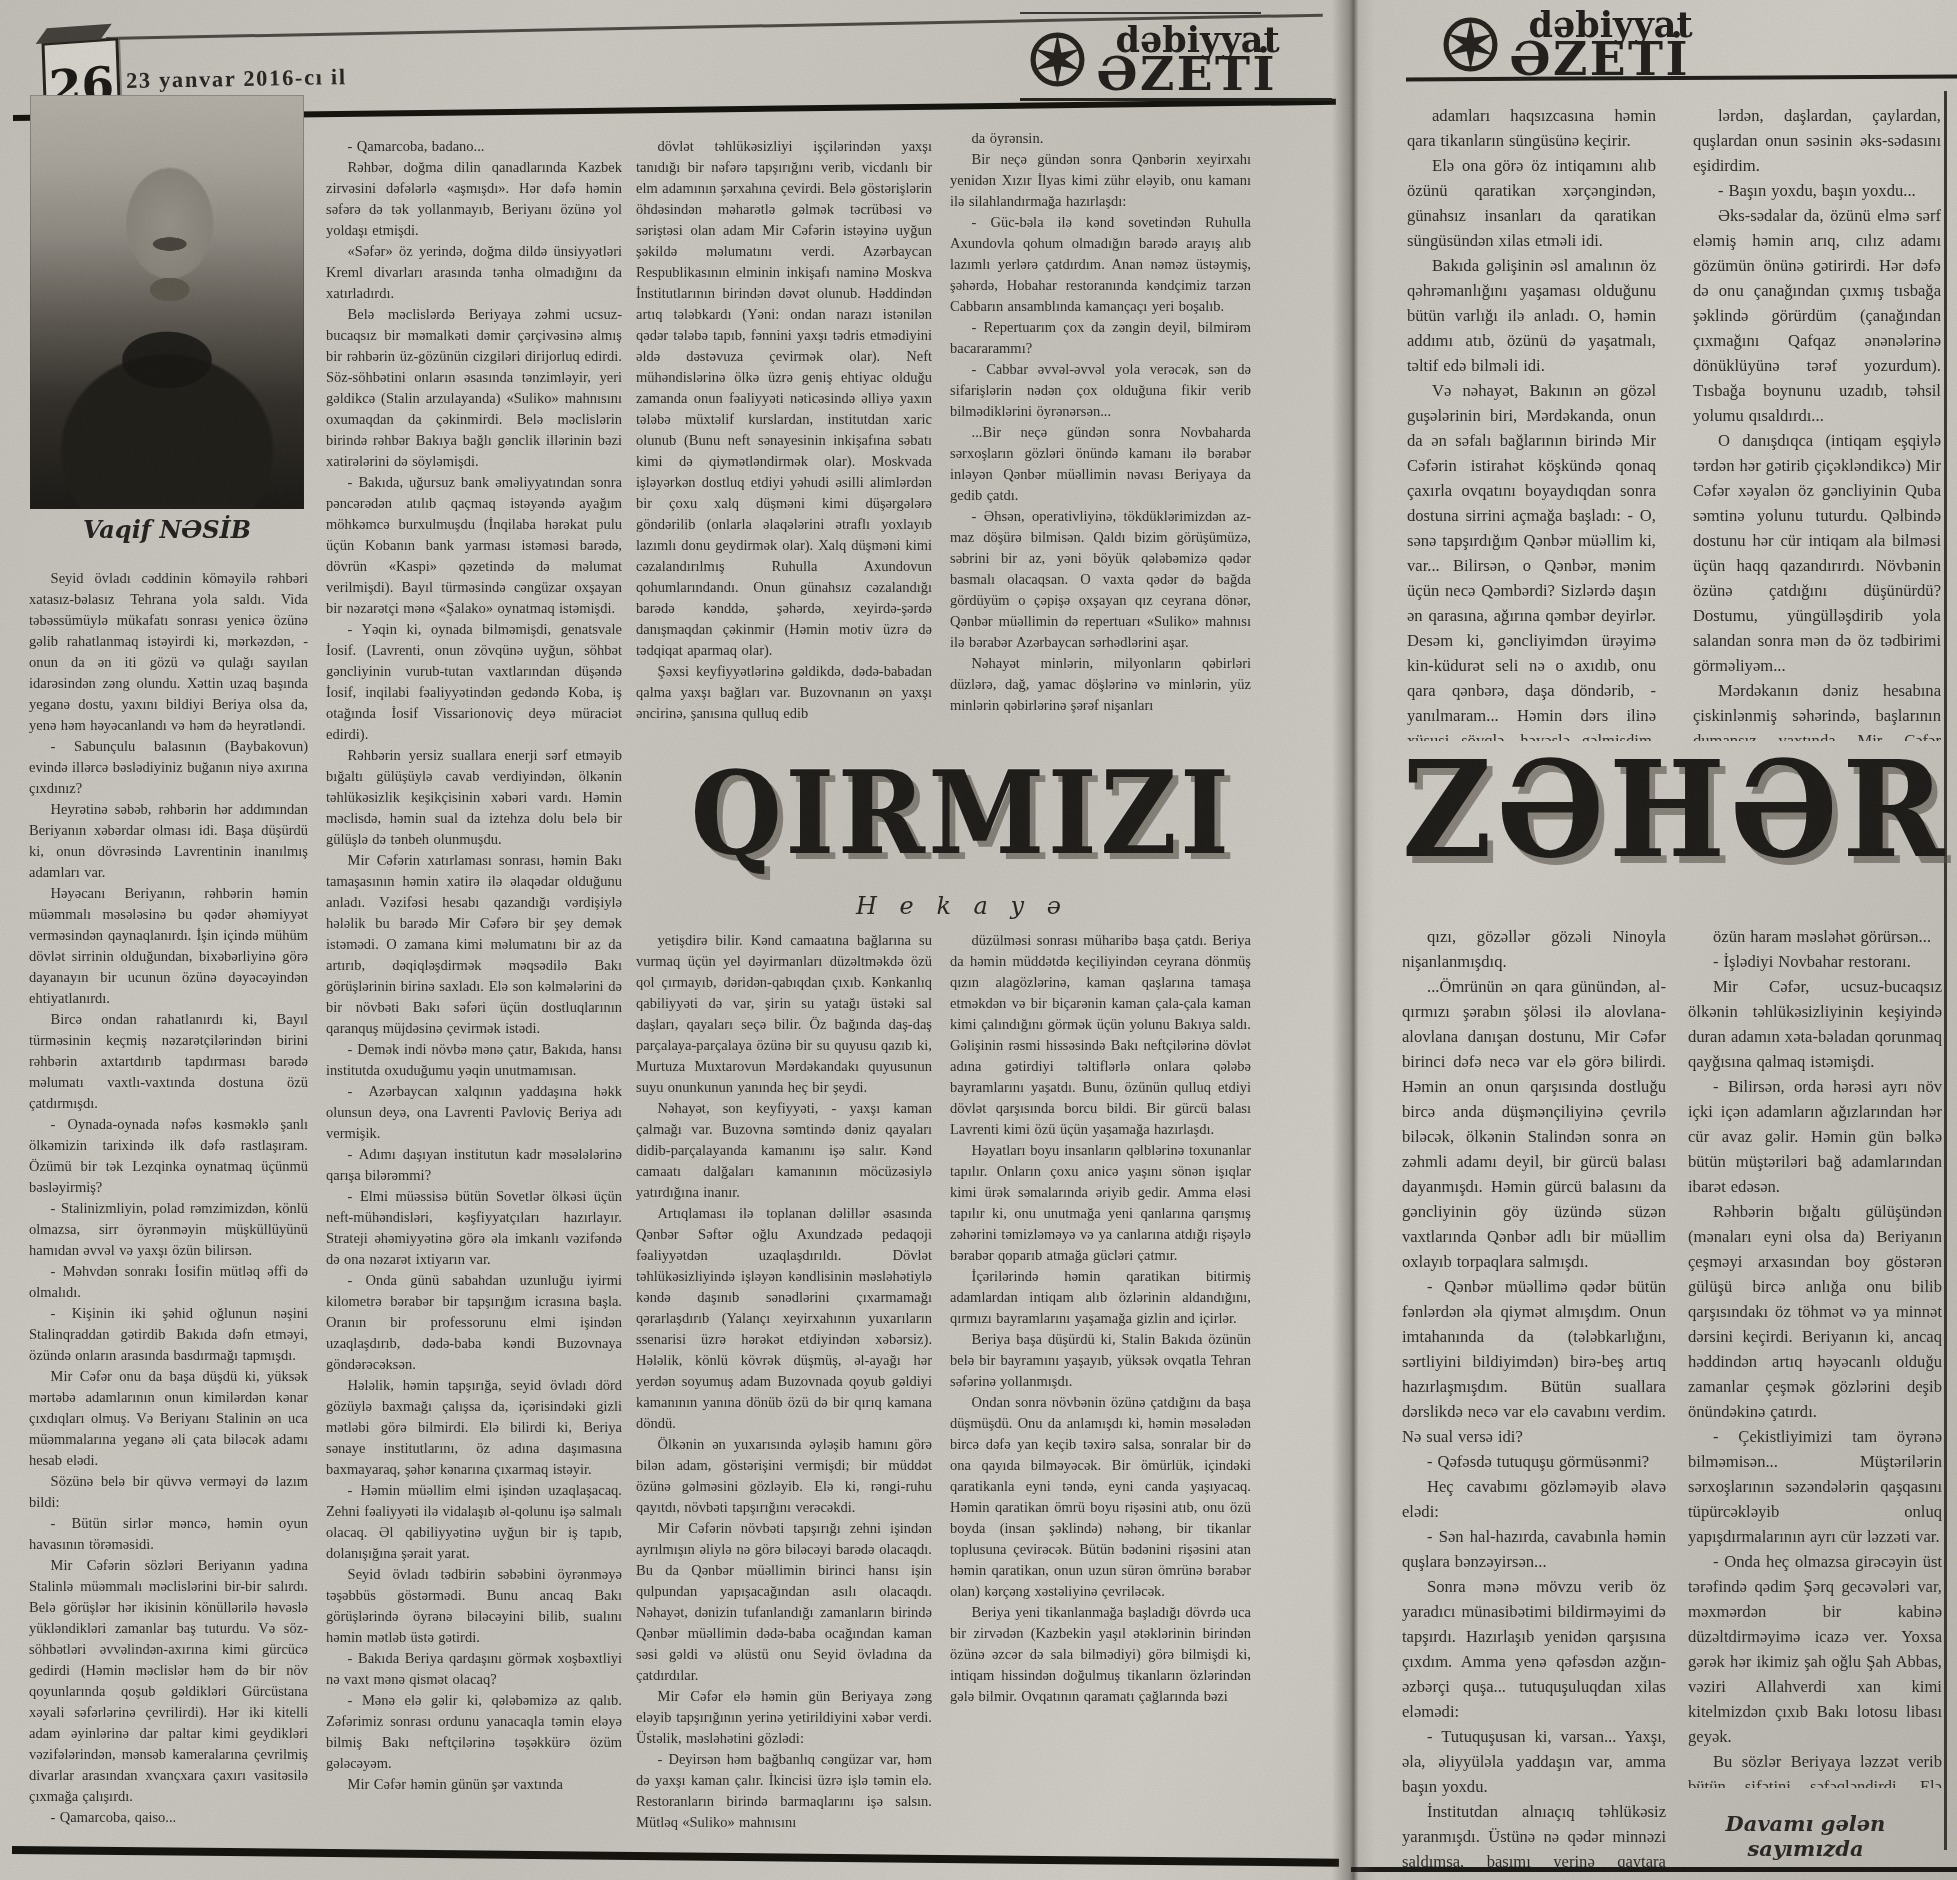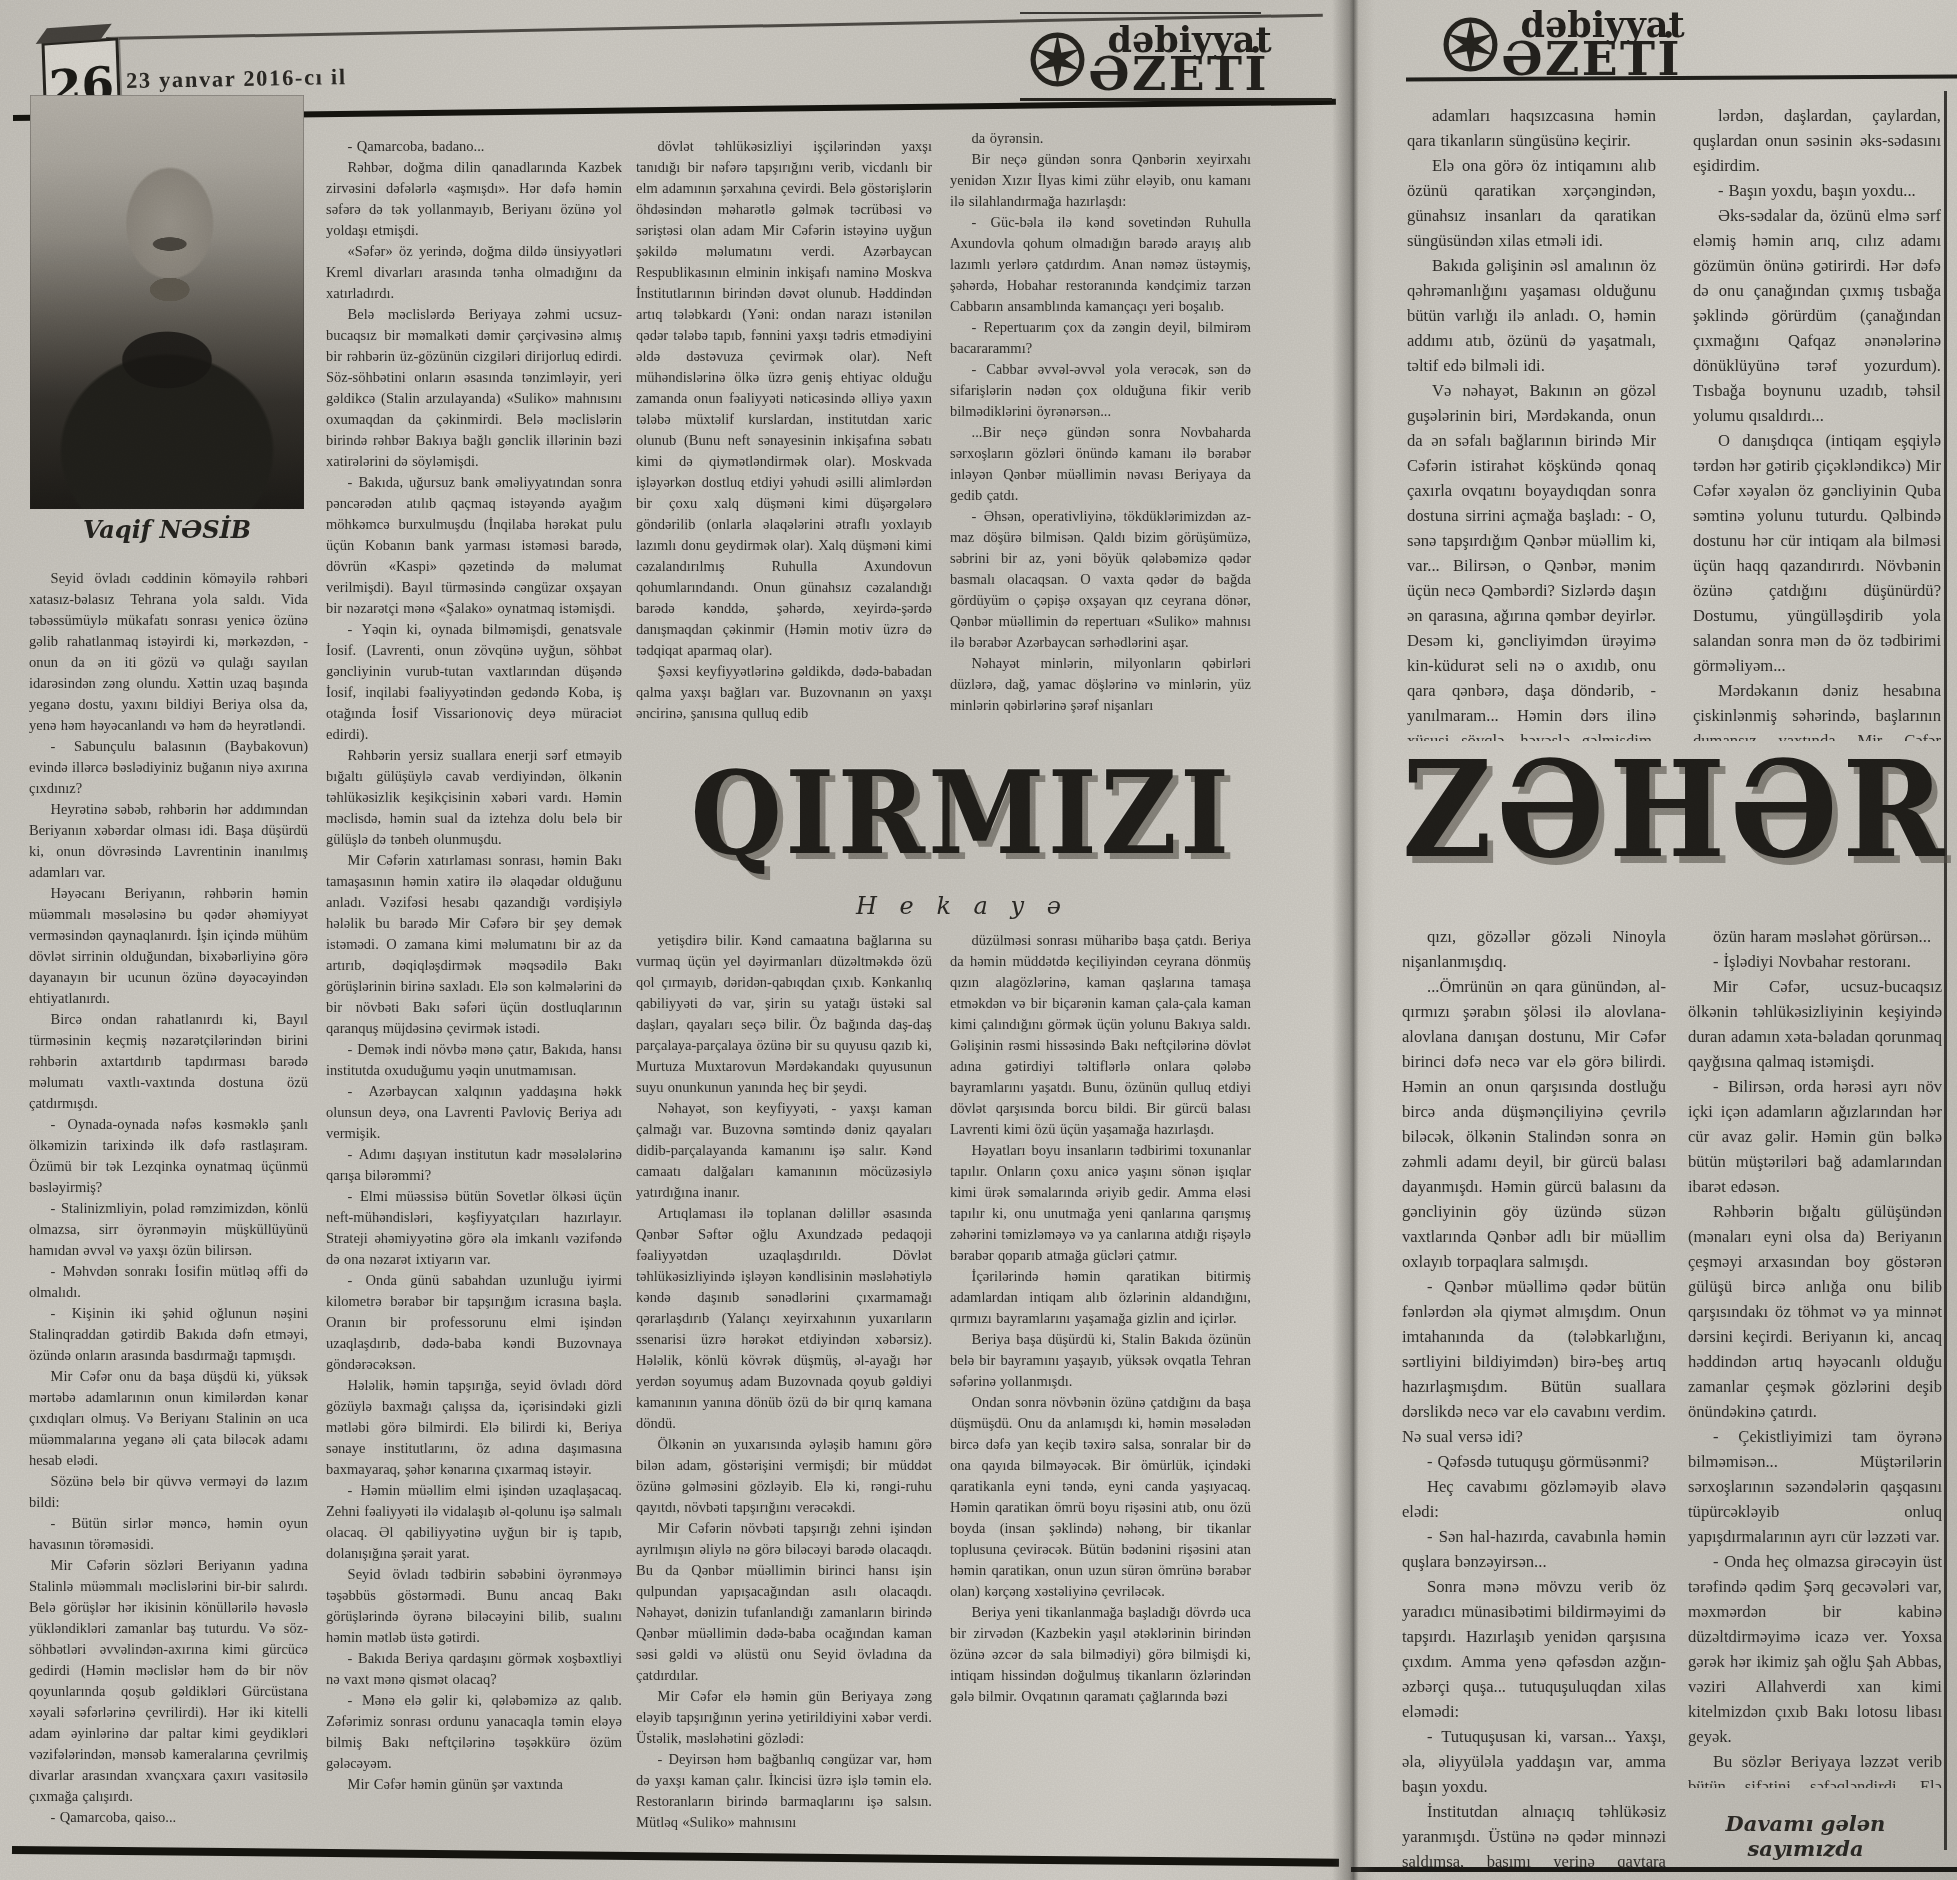--- a/index.html
+++ b/index.html
@@ -19,21 +19,21 @@
     background:linear-gradient(90deg,rgba(60,58,53,0) 0%,rgba(60,58,53,.38) 40%,rgba(30,29,26,.55) 50%,rgba(120,117,110,.18) 62%,rgba(60,58,53,0) 100%);}
   
   .book{left:43px;top:40px;width:71px;height:85px;background:#d8d5ce;border:3.3px solid #26241f;
     transform:rotate(-2deg) skewY(-2deg);box-shadow:1.7px 1.7px 0 rgba(40,38,34,.4);}
   .book:before{content:"";position:absolute;left:-3.3px;top:-16.6px;width:65px;height:15px;background:#45423d;
     transform:skewX(-38deg);}
   .book-num{width:100%;height:100%;display:flex;align-items:center;justify-content:center;
     font-size:47px;font-weight:bold;color:#1c1b17;font-family:"DejaVu Serif",serif;}
   .date{left:126px;top:66px;font-size:22.4px;font-weight:bold;letter-spacing:1.7px;color:#2a2824;transform:rotate(-1deg);}
   
-  .masthead{display:flex;align-items:center;gap:8px;}
+  .masthead{display:flex;align-items:center;gap:16px;}
   .mast-left{left:1027px;top:21.6px;}
   .mast-right{left:1440px;top:6.6px;}
   .mast-star{width:61px;height:61px;flex:0 0 auto;margin-right:-10px;}
   .mast-words{display:flex;flex-direction:column;line-height:1;}
   .mast-top{font-family:"DejaVu Serif",serif;font-weight:bold;font-size:35px;letter-spacing:0;color:#23211d;margin-left:21.6px;}
   .mast-bottom{font-family:"DejaVu Serif",serif;font-weight:bold;font-size:47px;letter-spacing:2.5px;color:#23211d;margin-top:-6.6px;text-align:center;}
   
   .photo{left:30px;top:95px;width:274px;height:414px;
     background:
       radial-gradient(76px 48px at 50% 64%,rgba(25,23,20,.85) 0 58%,rgba(25,23,20,0) 60%),
@@ -171,21 +171,21 @@
       <p>Bir neçə gündən sonra Qənbərin xeyirxahı yenidən Xızır İlyas kimi zühr eləyib, onu kamanı ilə silahlandırmağa hazırlaşdı:</p>
       <p>- Güc-bəla ilə kənd sovetindən Ruhulla Axundovla qohum olmadığın barədə arayış alıb lazımlı yerlərə çatdırdım. Anan nəməz üstəymiş, şəhərdə, Hobahar restoranında kəndçimiz tarzən Cabbarın ansamblında kamançaçı yeri boşalıb.</p>
       <p>- Repertuarım çox da zəngin deyil, bilmirəm bacararammı?</p>
       <p>- Cabbar əvvəl-əvvəl yola verəcək, sən də sifarişlərin nədən çox olduğuna fikir verib bilmədiklərini öyrənərsən...</p>
       <p>...Bir neçə gündən sonra Novbaharda sərxoşların gözləri önündə kamanı ilə bərabər inləyən Qənbər müəllimin nəvası Beriyaya da gedib çatdı.</p>
       <p>- Əhsən, operativliyinə, tökdüklərimizdən az-maz döşürə bilmisən. Qaldı bizim görüşümüzə, səbrini bir az, yəni böyük qələbəmizə qədər basmalı olacaqsan. O vaxta qədər də bağda gördüyüm o çəpişə oxşayan qız ceyrana dönər, Qənbər müəllimin də repertuarı «Suliko» mahnısı ilə bərabər Azərbaycan sərhədlərini aşar.</p>
       <p>Nəhayət minlərin, milyonların qəbirləri düzlərə, dağ, yamac döşlərinə və minlərin, yüz minlərin qəbirlərinə şərəf nişanları</p>
     </div>
   <div class="col c-l4b">
       <p>düzülməsi sonrası müharibə başa çatdı. Beriya da həmin müddətdə keçiliyindən ceyrana dönmüş qızın alagözlərinə, kaman qaşlarına tamaşa etməkdən və bir biçarənin kaman çala-çala kaman kimi çalındığını görmək üçün yolunu Bakıya saldı. Gəlişinin rəsmi hissəsində Bakı neftçilərinə dövlət adına gətirdiyi təltiflərlə onlara qələbə bayramlarını yaşatdı. Bunu, özünün qulluq etdiyi dövlət qarşısında borcu bildi. Bir gürcü balası Lavrenti kimi özü üçün yaşamağa hazırlaşdı.</p>
-      <p>Həyatları boyu insanların tədbirimi toxunanlar tapılır. Onların çoxu anicə yaşını sönən işıqlar kimi ürək səmalarında əriyib gedir. Amma eləsi tapılır ki, onu unutmağa yeni qanlarına qarışmış zəhərini təmizləməyə və ya canlarına atdığı rişəylə bərabər qoparıb atmağa gücləri çatmır.</p>
+      <p>Həyatları boyu insanların qəlblərinə toxunanlar tapılır. Onların çoxu anicə yaşını sönən işıqlar kimi ürək səmalarında əriyib gedir. Amma eləsi tapılır ki, onu unutmağa yeni qanlarına qarışmış zəhərini təmizləməyə və ya canlarına atdığı rişəylə bərabər qoparıb atmağa gücləri çatmır.</p>
       <p>İçərilərində həmin qaratikan bitirmiş adamlardan intiqam alıb özlərinin aldandığını, qırmızı bayramlarını yaşamağa gizlin and içirlər.</p>
       <p>Beriya başa düşürdü ki, Stalin Bakıda özünün belə bir bayramını yaşayıb, yüksək ovqatla Tehran səfərinə yollanmışdı.</p>
       <p>Ondan sonra növbənin özünə çatdığını da başa düşmüşdü. Onu da anlamışdı ki, həmin məsələdən bircə dəfə yan keçib təxirə salsa, sonralar bir də ona qayıda bilməyəcək. Bir ömürlük, içindəki qaratikanla eyni təndə, eyni canda yaşıyacaq. Həmin qaratikan ömrü boyu rişəsini atıb, onu özü boyda (insan şəklində) nəhəng, bir tikanlar toplusuna çevirəcək. Bütün bədənini rişəsini atan həmin qaratikan, onun uzun sürən ömrünə bərabər olan) kərçəng xəstəliyinə çevriləcək.</p>
       <p>Beriya yeni tikanlanmağa başladığı dövrdə uca bir zirvədən (Kazbekin yaşıl ətəklərinin birindən özünə əzcər də sala bilmədiyi) görə bilmişdi ki, intiqam hissindən doğulmuş tikanların özlərindən gələ bilmir. Ovqatının qaramatı çağlarında bəzi</p>
     </div>
 
   <div class="story-title title-left">QIRMIZI</div>
   <div class="abs genre">H e k a y ə</div>
   <div class="story-title title-right">ZƏHƏR</div>
 

